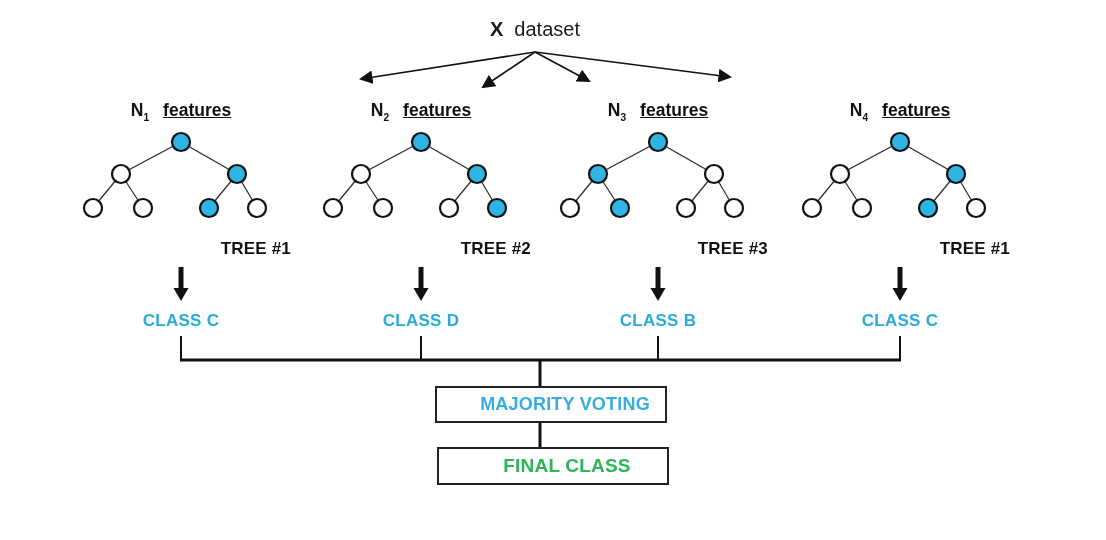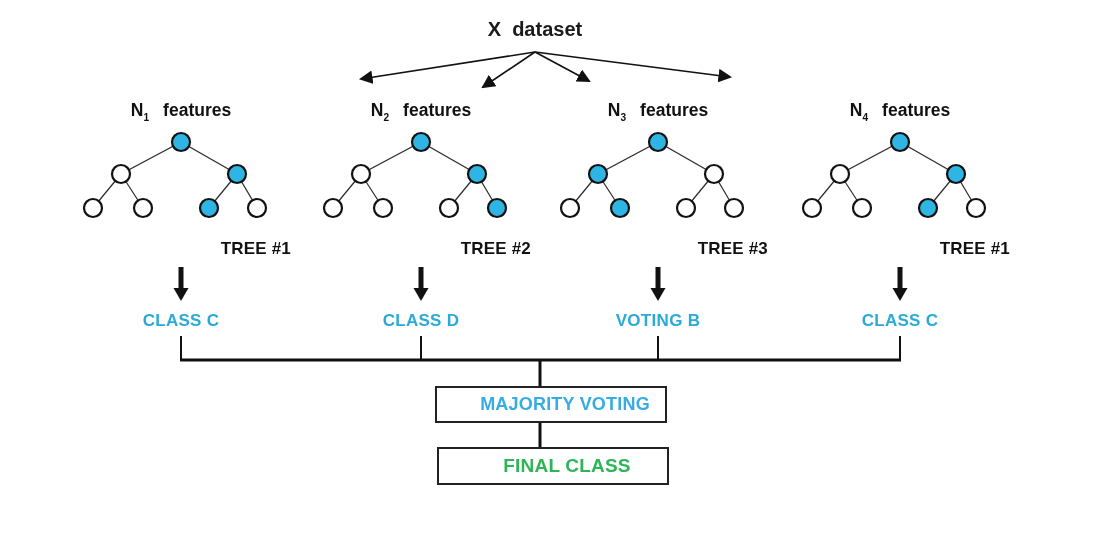--- a/index.html
+++ b/index.html
@@ -6,28 +6,28 @@
   .stage{
     position:relative;width:1106px;height:540px;background:#ffffff;overflow:hidden;
     font-family:"Liberation Sans", sans-serif;color:#111;
   }
   #lines{position:absolute;left:0;top:0;width:1106px;height:540px;z-index:0;}
   .dataset{
     position:absolute;left:435px;top:18px;width:200px;text-align:center;z-index:2;
     font-size:20px;color:#1a1a1a;
   }
   .dataset .name{font-weight:bold;}
-  .dataset .word{margin-left:11px;font-weight:bold;}
+  .dataset .word{margin-left:11px;font-weight:normal;}
   .col{position:absolute;top:100px;width:220px;height:240px;z-index:2;}
   .col .feat{
     position:absolute;top:0;left:0;width:100%;text-align:center;
     font-size:17.5px;font-weight:bold;color:#111;
   }
   .col .feat sub{font-size:0.58em;}
-  .col .feat .sp{margin-left:14px;}
+  .col .feat .sp{margin-left:14px;text-decoration:underline;}
   .col .treelbl{
     position:absolute;top:139px;left:0;width:100%;text-align:right;
     font-size:17px;font-weight:bold;color:#111;letter-spacing:0.2px;
   }
   .col .classlbl{
     position:absolute;top:211px;left:0;width:100%;text-align:center;
     font-size:17px;font-weight:bold;letter-spacing:0.3px;
   }
   .col1{left:71px;} .col2{left:311px;} .col3{left:548px;} .col4{left:790px;}
   .vbox,.fbox{
@@ -132,21 +132,21 @@
 
   <div class="col col2">
     <div class="feat"><span>N</span><sub>2</sub><span class="sp">features</span></div>
     <div class="treelbl">TREE #2</div>
     <div class="classlbl" style="color: rgb(43, 170, 216);">CLASS D</div>
   </div>
 
   <div class="col col3">
     <div class="feat"><span>N</span><sub>3</sub><span class="sp">features</span></div>
     <div class="treelbl">TREE #3</div>
-    <div class="classlbl" style="color: rgb(43, 170, 216);">VOTING B</div>
+    <div class="classlbl" style="color: rgb(43, 170, 216);">CLASS B</div>
   </div>
 
   <div class="col col4">
     <div class="feat"><span>N</span><sub>4</sub><span class="sp">features</span></div>
     <div class="treelbl">TREE #1</div>
     <div class="classlbl" style="color: rgb(43, 170, 216);">CLASS C</div>
   </div>
 
   <div class="vbox" style="border-color: rgb(34, 34, 34);">
     <span style="color: rgb(53, 173, 226);">MAJORITY VOTING</span>

